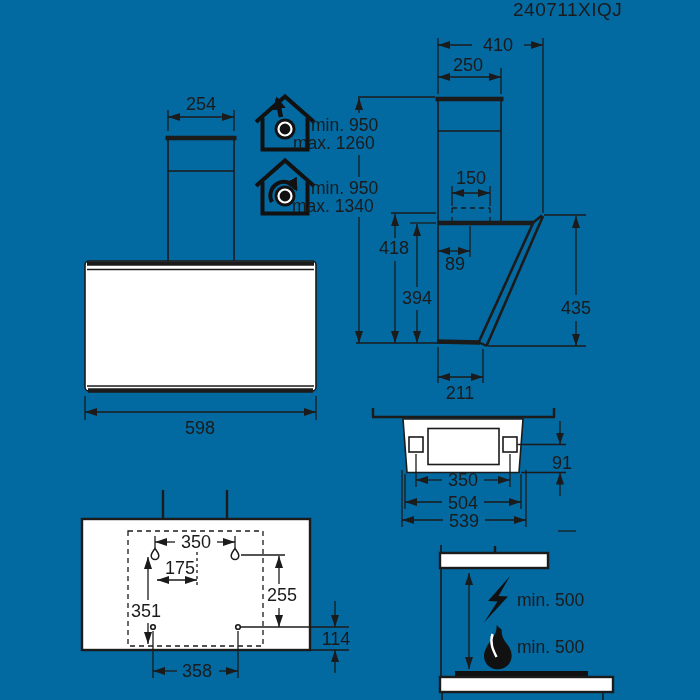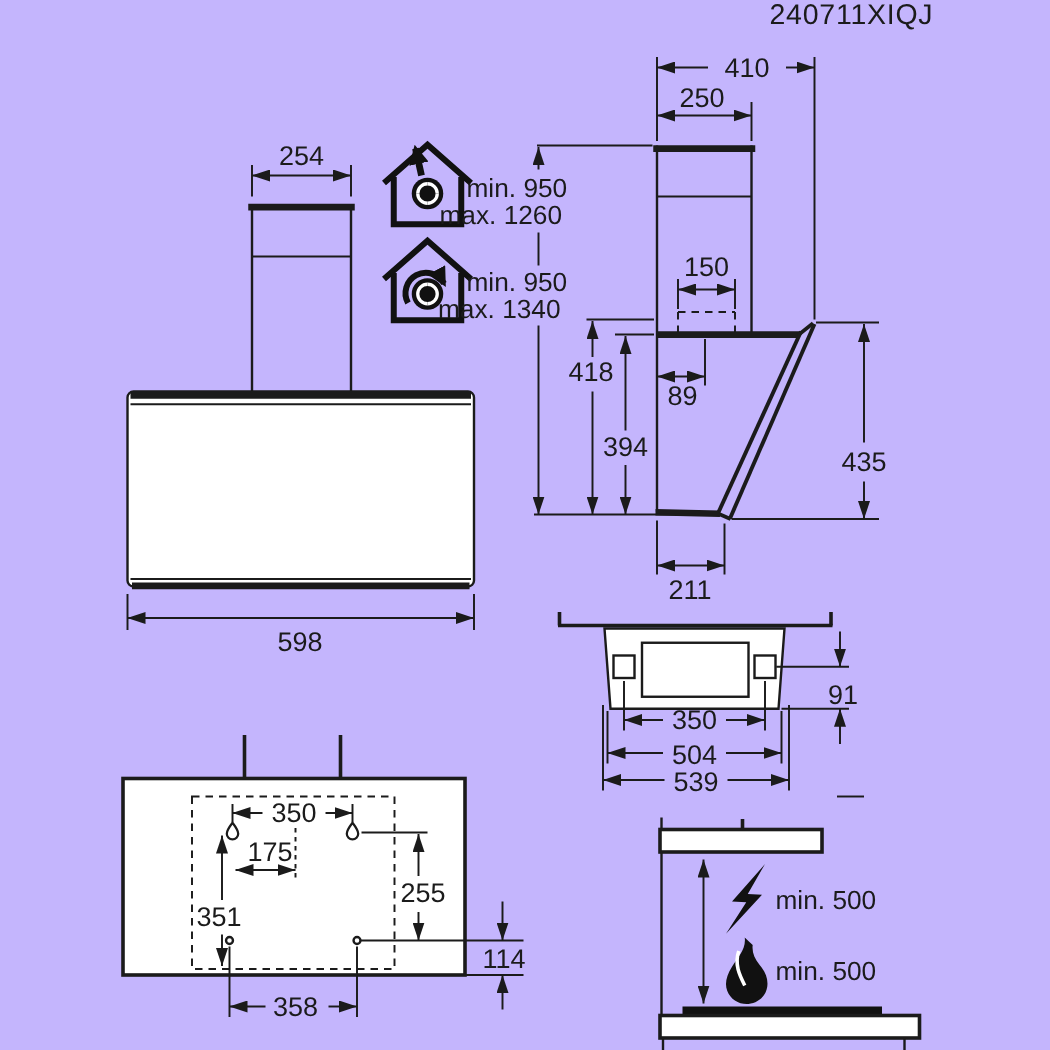--- a/index.html
+++ b/index.html
@@ -1,16 +1,16 @@
 <!DOCTYPE html>
 <html><head>
 <meta charset="utf-8">
 <style>
   html,body { margin:0; padding:0; background:#fff; }
-  .page { width:700px; height:700px; background:#c4b5fd; position:relative; }
+  .page { width:700px; height:700px; background:#0369a1; position:relative; }
   svg text { font-family:"Liberation Sans","DejaVu Sans",sans-serif; fill:#1b1b1b; }
   .dim   { font-size:18px; text-anchor:middle; }
   .lbl   { font-size:17.5px; }
   .title { font-size:19px; letter-spacing:.5px; }
   .thin  { stroke:#1b1b1b; stroke-width:1.3; fill:none; }
   .med   { stroke:#1b1b1b; stroke-width:1.6; fill:none; }
   .thick { stroke:#1b1b1b; stroke-width:2.4; fill:none; }
   .heavy { stroke:#1b1b1b; stroke-width:4.5; fill:none; }
   .icn   { stroke:#111; stroke-width:4; fill:none; }
   .dash  { stroke-dasharray:5 4; }

